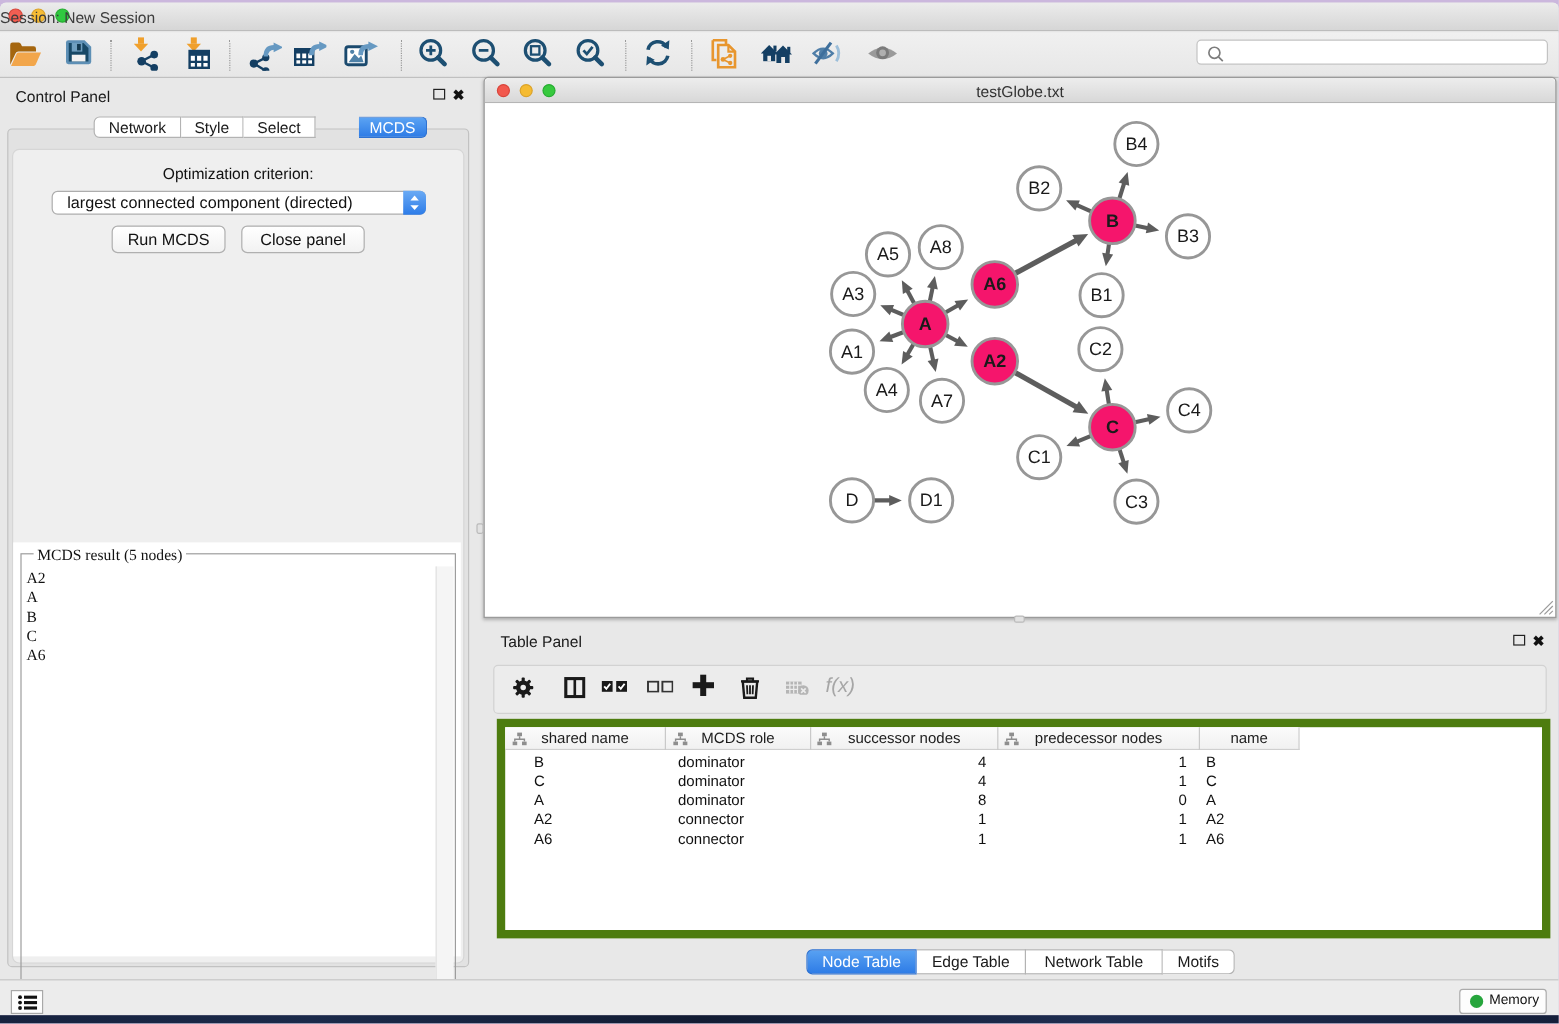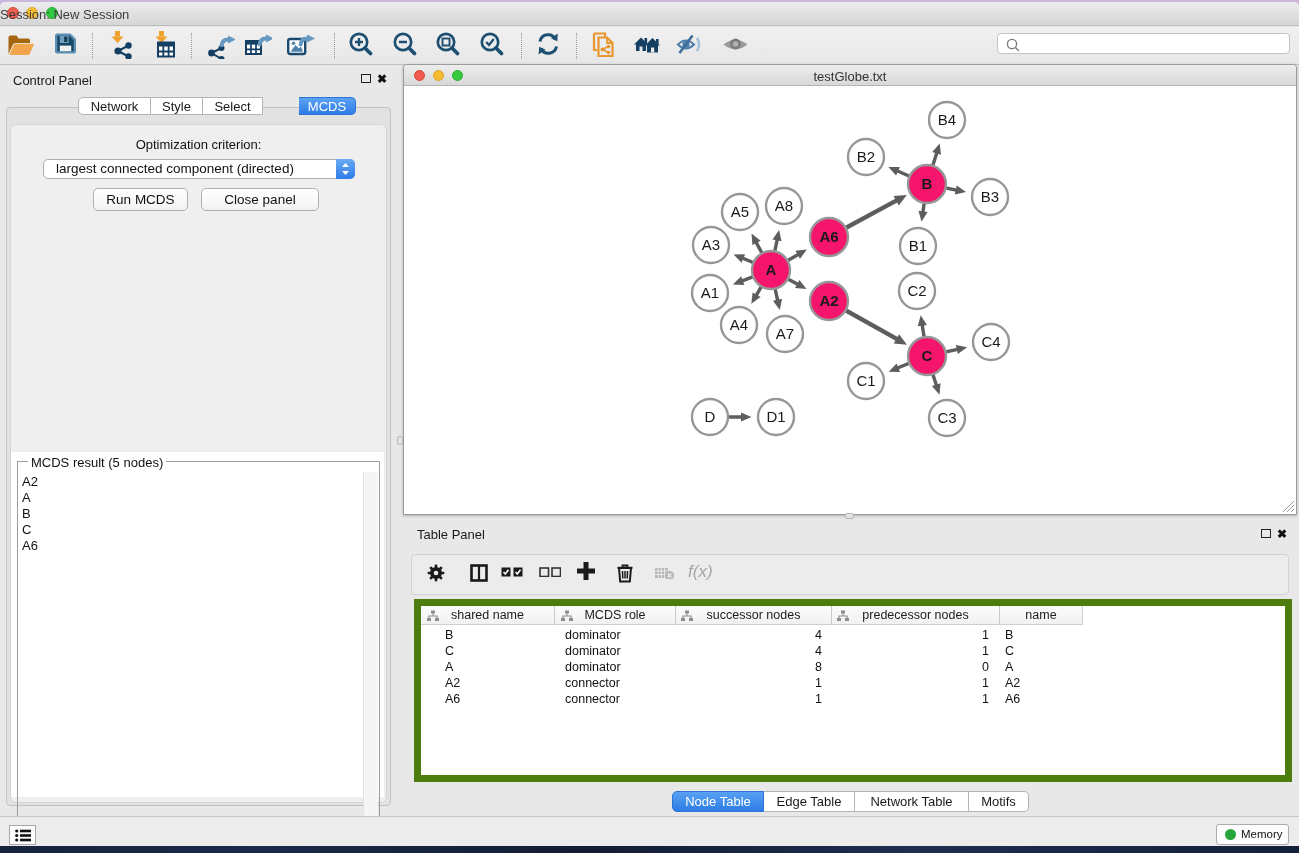--- a/index.html
+++ b/index.html
@@ -30,21 +30,21 @@
 .tab { position:absolute; top:95px; height:18px; background:#fff; border:1px solid #b3b3b3; border-left:none;
   font-size:13px; color:#1a1a1a; text-align:center; line-height:17px; }
 #opt-label { position:absolute; left:0; width:397px; top:135px; text-align:center; font-size:13px; color:#111; }
 #dropdown { position:absolute; left:43px; top:157px; width:312px; height:20px; background:#fff;
   border:1px solid #adadad; border-radius:5px; font-size:13.5px; color:#111; line-height:18px; padding-left:12px; }
 #dd-cap { position:absolute; right:-1px; top:-1px; width:19px; height:20px; border-radius:0 5px 5px 0;
   background:linear-gradient(#6aaaf4,#2d7ce8); }
 .btn { position:absolute; top:186px; height:23px; background:linear-gradient(#ffffff,#f2f2f2);
   border:1px solid #b0b0b0; border-radius:5px; font-size:13.5px; color:#111; text-align:center; line-height:21px; }
 #mcds-white { position:absolute; left:11px; top:450px; width:373px; height:345px; background:#fff; }
-#mcds-group { position:absolute; left:6px; top:9px; width:363px; height:367px; border:1px solid #9d9d9d; }
+#mcds-group { position:absolute; left:6px; top:9px; width:363px; height:367px; border:1px solid #9d9d9d;font-family:Liberation Serif, serif; }
 #mcds-label { position:absolute; left:10px; top:-7px; background:#fff; padding:0 3px; font-size:13px; color:#111; }
 #mcds-scroll { position:absolute; right:1px; top:10px; width:15px; bottom:1px; background:#f5f5f5; border-left:1px solid #e2e2e2; }
 .mcds-item { position:absolute; left:4px; font-size:13px; color:#111; }
 
 #netwin { position:absolute; left:403px; top:62px; width:894px; height:451px; background:#fff;
   border:1px solid #9b9b9b; border-radius:4px 4px 0 0; box-shadow:0 1px 3px rgba(0,0,0,0.25); }
 #nw-titlebar { position:absolute; left:0; top:0; right:0; height:21px;
   background:linear-gradient(#ededed,#d8d8d8); border-bottom:1px solid #b5b5b5; border-radius:4px 4px 0 0; }
 #nw-titlebar .title { position:absolute; left:0; right:0; top:4px; text-align:center; font-size:13px; color:#333; }
 
@@ -237,21 +237,21 @@
   <div class="tab" style="left:203px;width:60px;">Select</div>
   <div class="tab" style="left:263px;width:57px;border-radius:0 5px 5px 0;background:linear-gradient(#5ba3f3,#2e7ce6);color:#fff;border-color:#2e72d2;margin-left:36px;">MCDS</div>
   <div id="opt-label">Optimization criterion:</div>
   <div id="dropdown">largest connected component (directed)
     <div id="dd-cap"><svg width="19" height="20" viewBox="0 0 19 20">
           <path d="M9.5 4 L13 8 H6 Z" fill="#fff"></path>
           <path d="M9.5 16 L13 12 H6 Z" fill="#fff"></path>
         </svg></div>
   </div>
   <div class="btn" style="left:93px;width:95px;">Run MCDS</div>
-  <div class="btn" style="left:201px;width:118px;">Close panel</div>
+  <div class="btn" style="left:201px;width:103px;">Close panel</div>
   <div id="mcds-white">
     <div id="mcds-group">
       <div id="mcds-label">MCDS result (5 nodes)</div>
       <div id="mcds-scroll"></div>
       <div class="mcds-item" style="top:12px;">A2</div>
       <div class="mcds-item" style="top:28px;">A</div>
       <div class="mcds-item" style="top:44px;">B</div>
       <div class="mcds-item" style="top:60px;">C</div>
       <div class="mcds-item" style="top:76px;">A6</div>
     </div>

